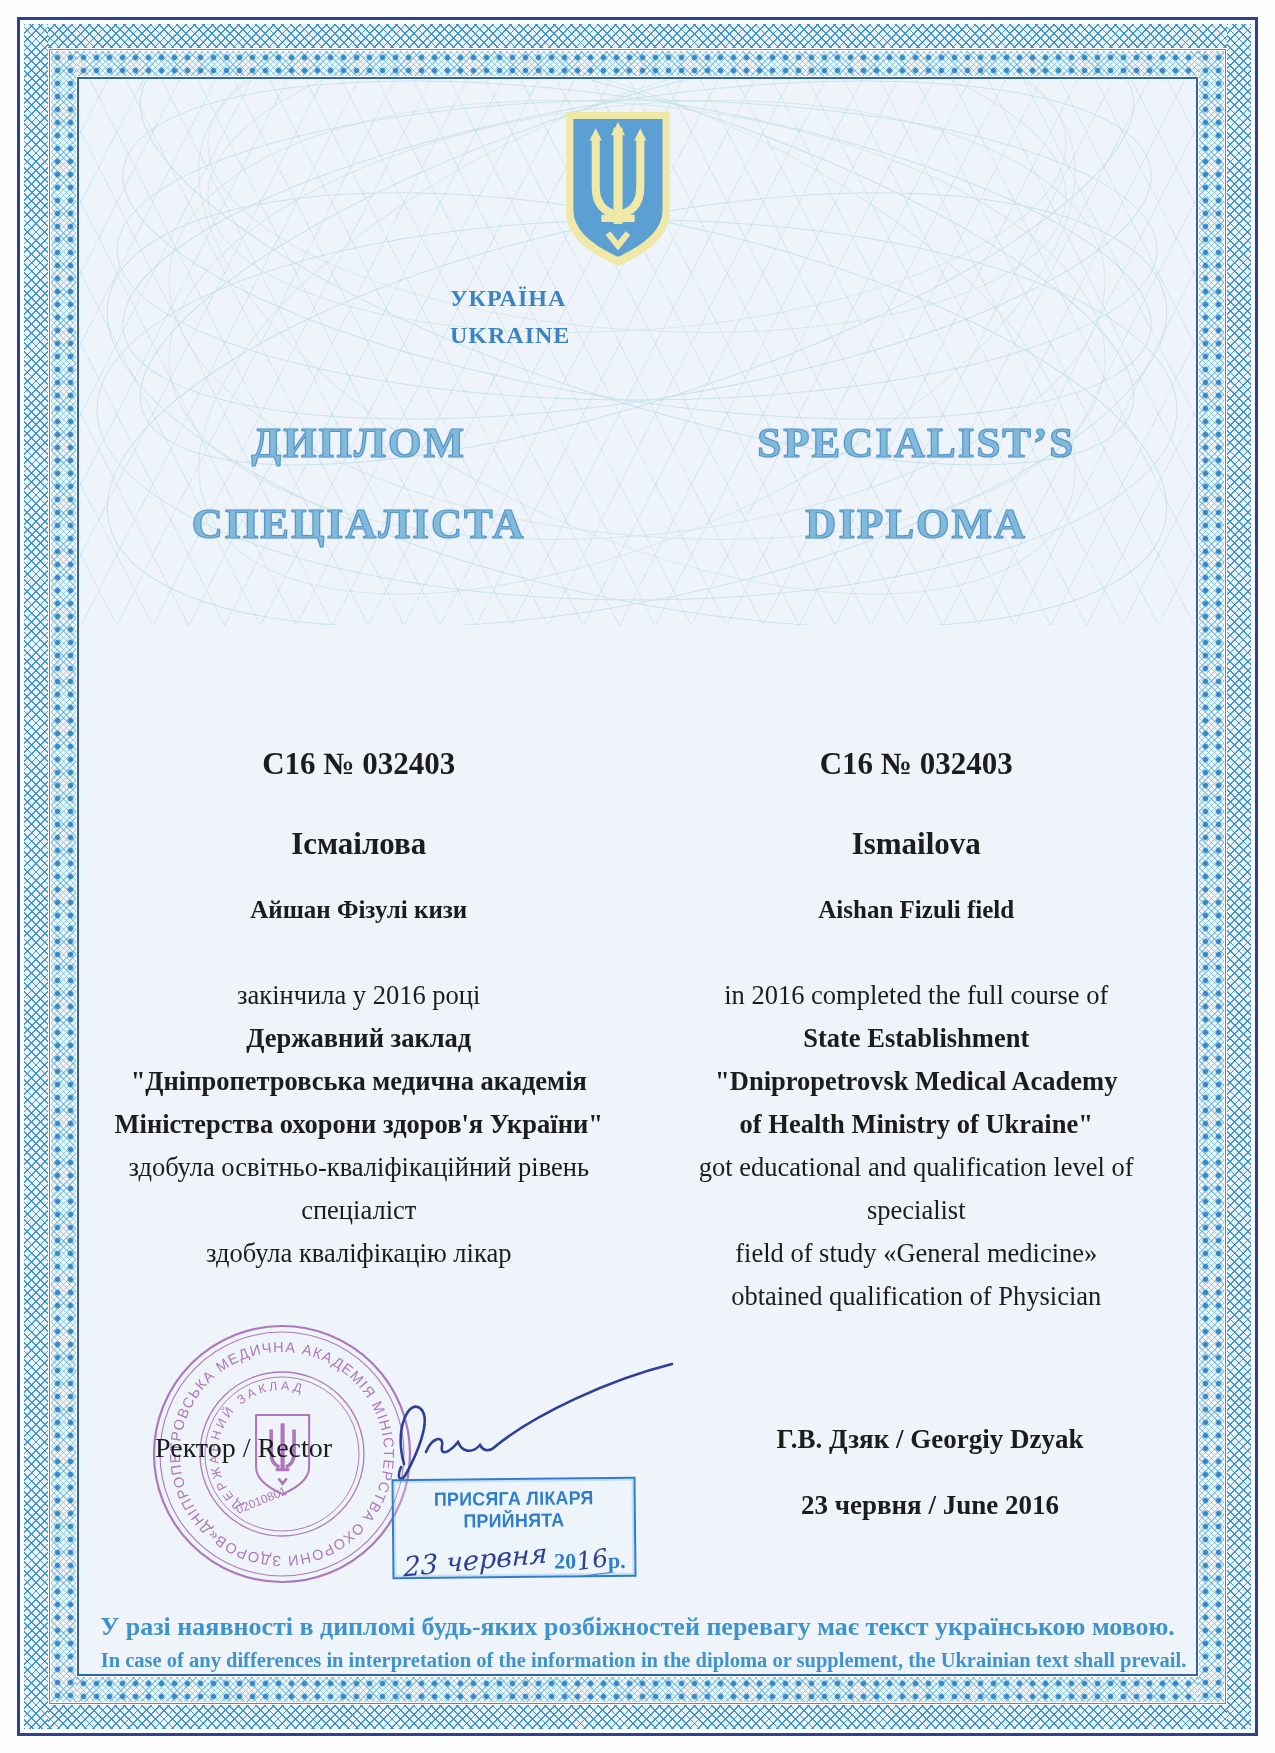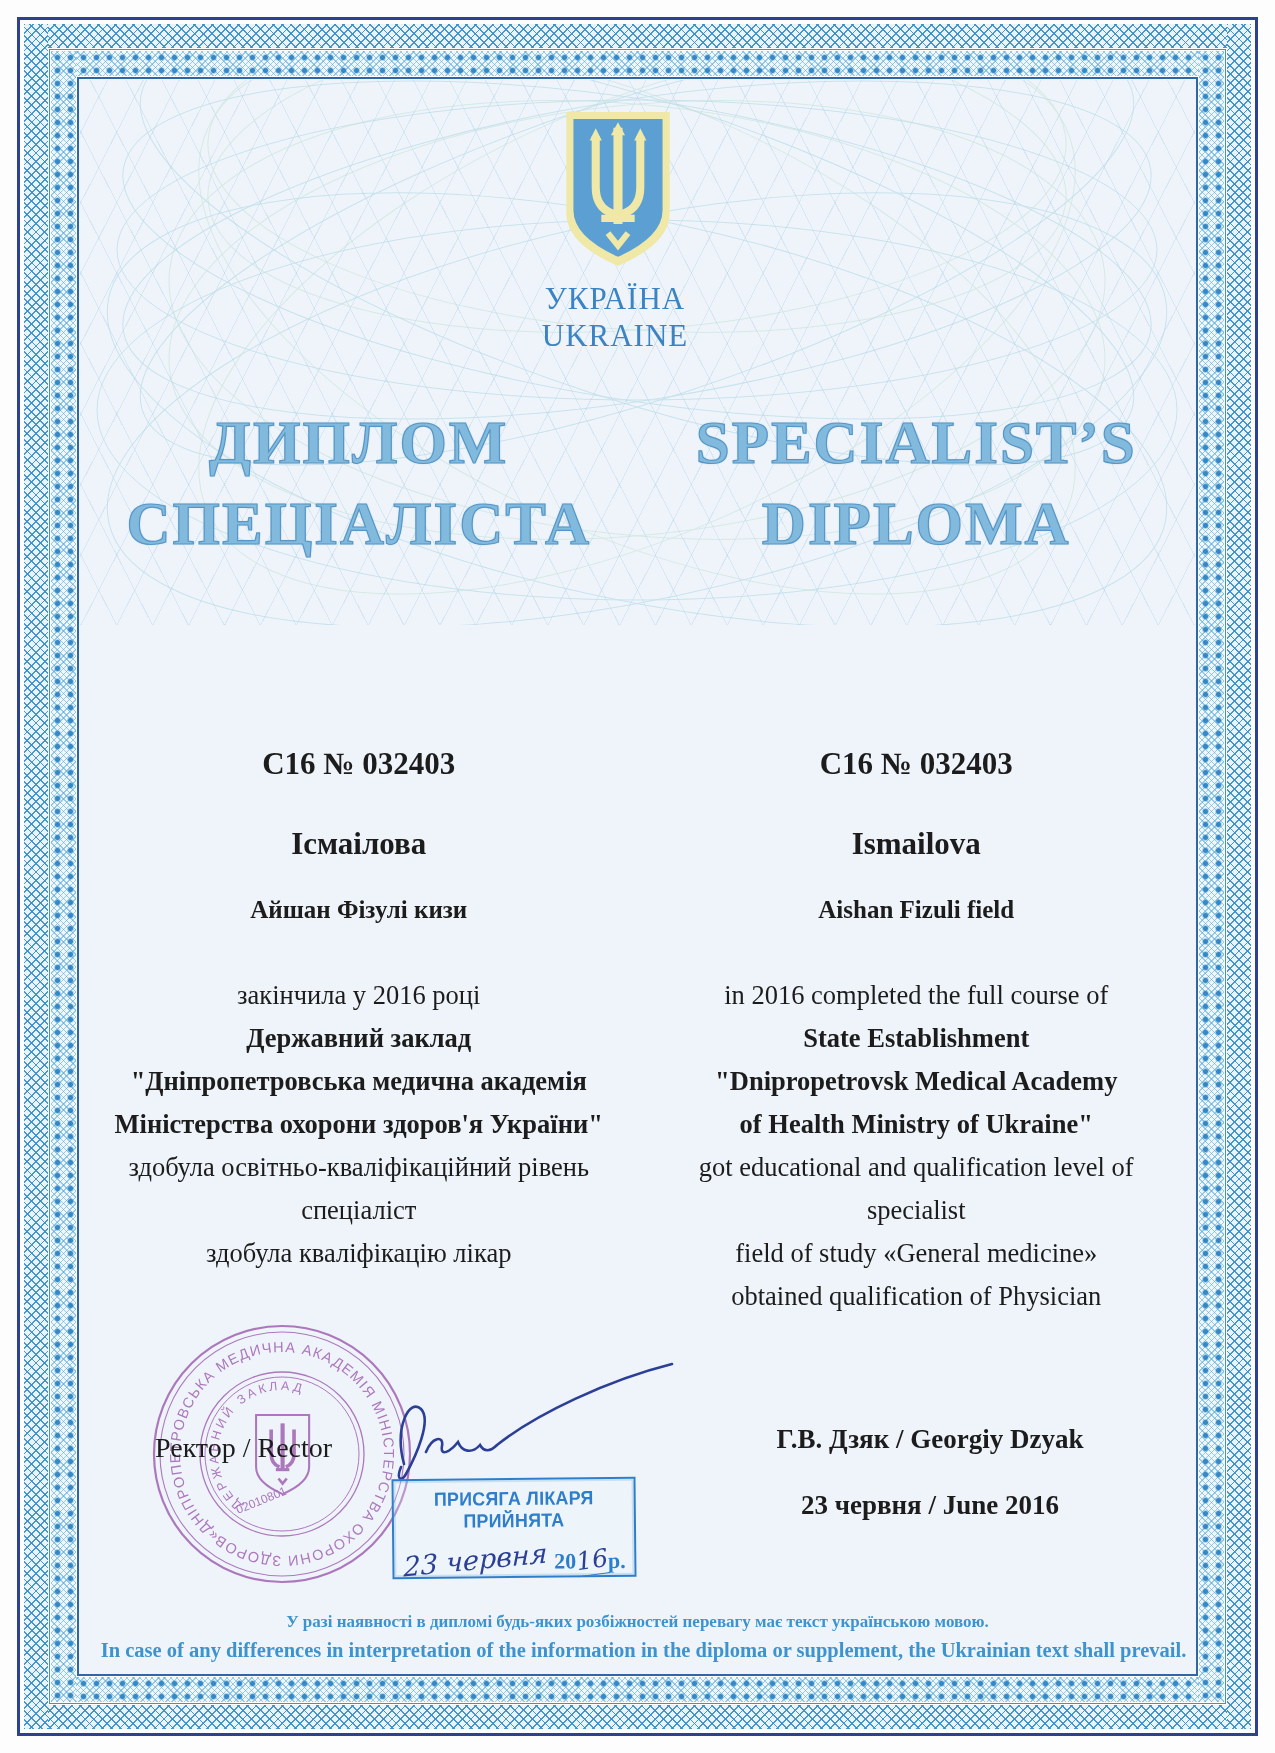--- a/index.html
+++ b/index.html
@@ -34,25 +34,25 @@
   .band2.right{top:51px;bottom:51px;right:51px;width:25px;}
   .b-line-inner{position:absolute;inset:77px;border:2px solid #2f66a5;background:#eef4fa;}
   
   .content{position:absolute;inset:80px;color:#1c1c1c;}
   .mesh{position:absolute;left:0;right:0;top:0;height:545px;pointer-events:none;
     background:
       repeating-linear-gradient(63deg, rgba(125,178,218,.20) 0 1px, transparent 1px 32px),
       repeating-linear-gradient(-63deg, rgba(125,178,218,.20) 0 1px, transparent 1px 32px);}
   .guilloche{position:absolute;left:0;top:0;pointer-events:none;}
   .emblem{position:absolute;left:482px;top:30px;}
-  .country{position:absolute;left:370px;top:200px;width:330px;text-align:center;
-    color:#3c83c4;font-weight:normal;font-size:31px;line-height:37px;letter-spacing:1px;}
+  .country{position:absolute;left:370px;top:200px;width:330px;
+    color:#3c83c4;font-weight:bold;font-size:24px;line-height:37px;letter-spacing:1px;}
   .titles{position:absolute;left:0;right:0;top:322px;display:flex;}
   .titles .half{width:50%;text-align:center;}
-  .big-title{font-size:61px;line-height:81px;font-weight:bold;letter-spacing:2px;
+  .big-title{font-size:43px;line-height:81px;font-weight:bold;letter-spacing:2px;
     color:#82bade;-webkit-text-stroke:1.2px #5796c6;text-shadow:0 0 2px rgba(90,155,205,.45);}
   .main{position:absolute;left:0;right:0;top:666px;display:flex;}
   .col{width:50%;text-align:center;}
   .serial{font-size:31px;font-weight:bold;margin-bottom:44px;}
   .surname{font-size:31px;font-weight:bold;margin-bottom:34px;}
   .given{font-size:25px;font-weight:bold;margin-bottom:50px;}
   .bline{font-size:26.5px;line-height:43px;height:43px;}
   .bline.b{font-weight:bold;}
   .rector-label{position:absolute;left:75px;top:1352px;font-size:28px;font-weight:normal;z-index:3;}
   .rector-name{position:absolute;left:590px;width:520px;top:1344px;text-align:center;
@@ -67,21 +67,21 @@
   .oath-title{margin-top:8px;font-family:"Liberation Sans",sans-serif;font-weight:bold;
     font-size:19px;color:#2e7ecb;transform:scaleX(.94);letter-spacing:.3px;}
   .oath-date{margin-top:12px;font-size:27px;white-space:nowrap;}
   .hand{font-family:"DejaVu Serif",serif;font-style:italic;color:#2b3f96;
     display:inline-block;transform:rotate(-5deg) skewX(-6deg);}
   .oath-print{color:#2e7ecb;font-weight:bold;font-size:22px;}
   .oath-year-hand{font-family:"DejaVu Serif",serif;font-style:italic;color:#2b3f96;
     display:inline-block;transform:rotate(-7deg);border-bottom:1.5px solid #2e7ecb;font-size:25px;}
   .footer{position:absolute;left:0;right:0;top:1532px;text-align:center;
     color:#3e93cf;font-weight:bold;}
-  .footer .f-uk{font-size:17px;margin-bottom:7px;}
+  .footer .f-uk{font-size:26px;margin-bottom:7px;}
   .footer .f-en{font-size:20.5px;padding-left:12px;}
 </style>
 </head>
 <body>
 
 <div class="page">
 
   <div class="b-line-outer"></div>
   <div class="band top"></div>
   <div class="band bottom"></div>

